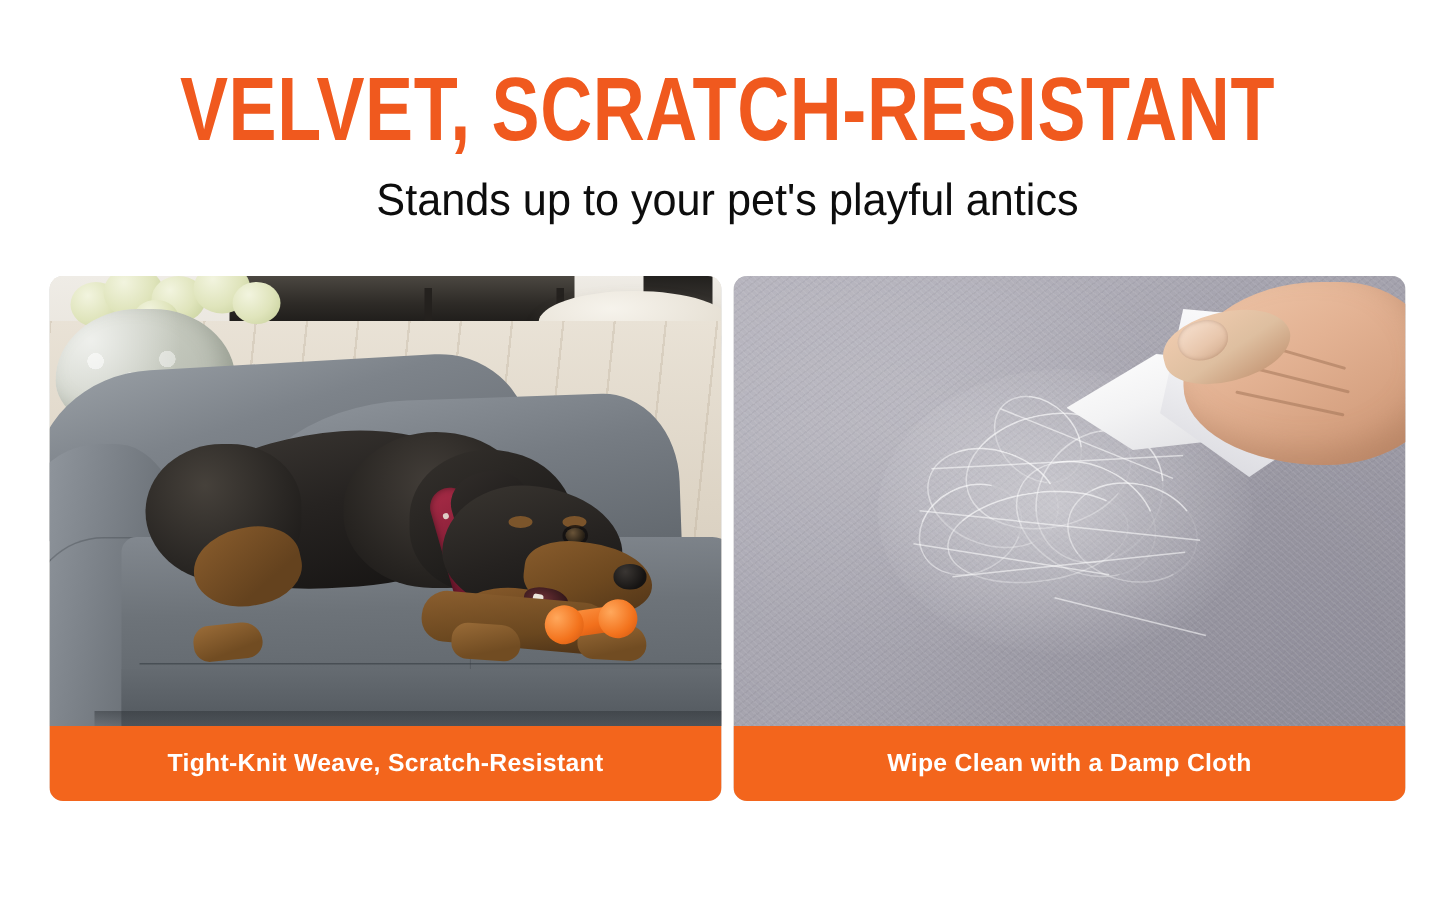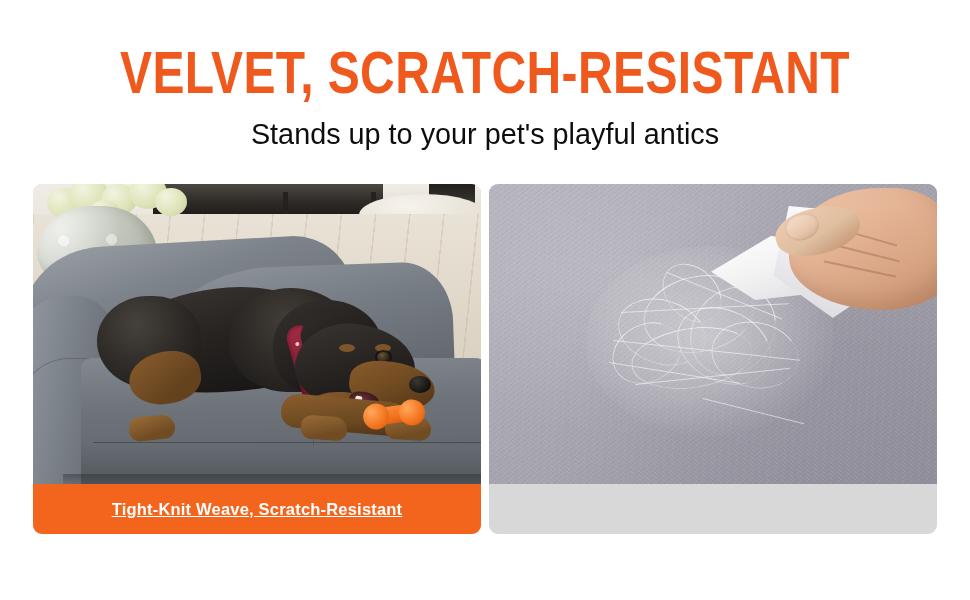--- a/index.html
+++ b/index.html
@@ -83,21 +83,20 @@
     background: #F3651C;
     color: #ffffff;
     font-family: "Liberation Sans", sans-serif;
     font-weight: 700;
     font-size: 16.5px;
     letter-spacing: 0.2px;
     display: flex;
     align-items: center;
     justify-content: center;
     text-align: center;
-    text-decoration: underline;
   }
 
   
   .scene-room {
     position: absolute;
     inset: 0;
     background:
       linear-gradient(180deg,#efeae2 0%, #ece6dd 48%, #e4ddd2 100%);
   }
   
@@ -579,15 +578,16 @@
 
       <div class="hand">
         <div class="knuckle-line" style="left:18px; top:44px; width:92px; transform:rotate(16deg);"></div>
         <div class="knuckle-line" style="left:26px; top:62px; width:86px; transform:rotate(14deg);"></div>
         <div class="knuckle-line" style="left:34px; top:80px; width:74px; transform:rotate(12deg);"></div>
       </div>
       <div class="thumb"></div>
       <div class="thumbnail-plate"></div>
     </div>
 
+    <div class="caption">Wipe Clean with a Damp Cloth</div>
   </div>
 
 </div>
 
 </body></html>

